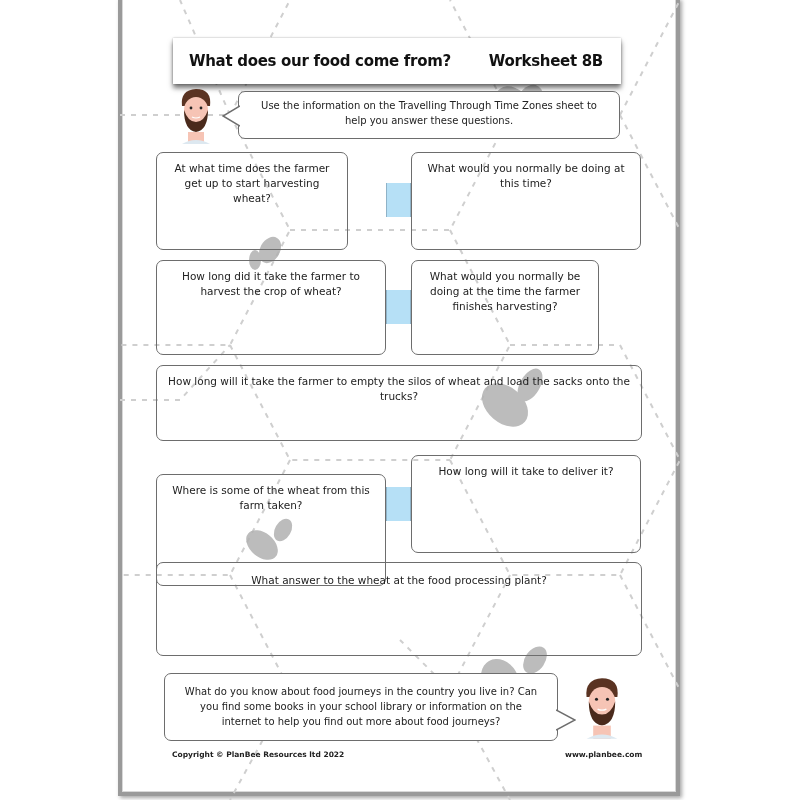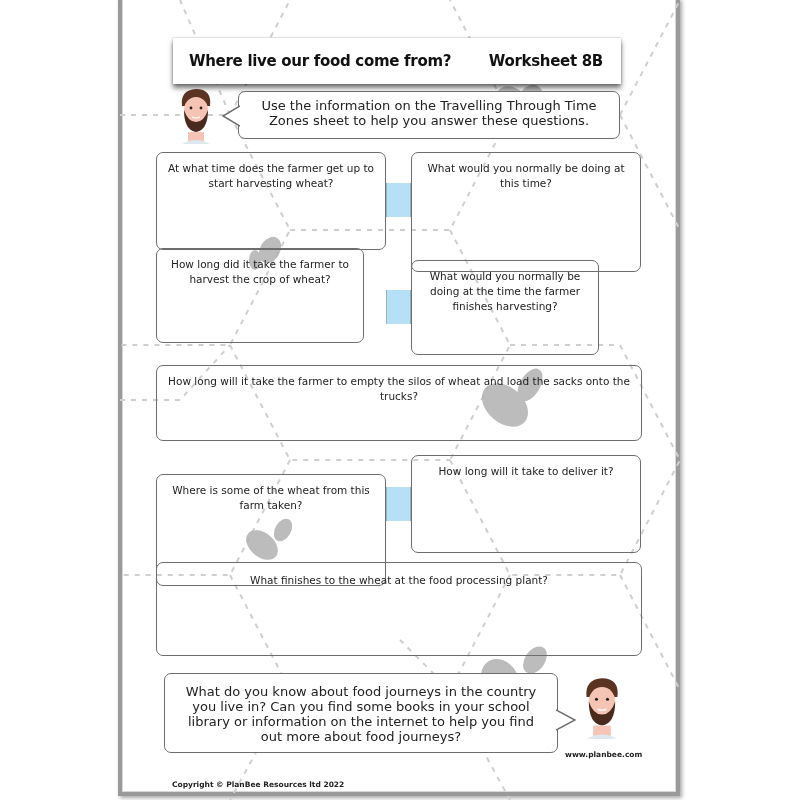--- a/index.html
+++ b/index.html
@@ -21,25 +21,25 @@
     display:flex; align-items:center; justify-content:space-between; padding:0 18px 0 16px; box-sizing:border-box;
   }
   .title-bar span { font-family:"DejaVu Sans", sans-serif; font-weight:bold; font-size:15px; color:#111; letter-spacing:-0.3px; }
   .box {
     position:absolute; border:1.5px solid #6d6d6d; border-radius:7px; background:rgba(255,255,255,0.0);
     box-sizing:border-box; text-align:center; color:#222; font-size:10.5px; line-height:15px; padding:8px 10px 0 10px;
   }
   .connector { position:absolute; background:#b6e0f6; border-left:1px solid #8fb3c8; border-right:1px solid #8fb3c8; box-sizing:border-box; }
   .bubble {
     position:absolute; border:1.5px solid #6d6d6d; border-radius:7px; background:#fff; box-sizing:border-box;
-    text-align:center; font-size:13px; line-height:15px; color:#222;
+    text-align:center; font-size:10px; line-height:15px; color:#222;
   }
   .avatar { position:absolute; }
   .footer-left, .footer-right { position:absolute; top:750px; font-size:7.5px; font-weight:bold; color:#222; }
-  .footer-left { left:172px;margin-top:30px; }
+  .footer-left { left:172px; }
   .footer-right { left:565px; }
 </style>
 </head>
 <body>
 
 <div class="page"></div>
 
 <svg class="watermark" viewBox="0 0 800 800">
   <g stroke="#cfcfcf" stroke-width="2" stroke-dasharray="5 6" fill="none">
     <path d="M120 115 L230 115 L290 0"></path>
@@ -68,21 +68,21 @@
     <ellipse cx="505" cy="405" rx="18" ry="26" transform="rotate(-50 505 405)"></ellipse>
     <ellipse cx="530" cy="385" rx="10" ry="18" transform="rotate(30 530 385)"></ellipse>
     <ellipse cx="262" cy="545" rx="12" ry="18" transform="rotate(-50 262 545)"></ellipse>
     <ellipse cx="283" cy="530" rx="8" ry="12" transform="rotate(30 283 530)"></ellipse>
     <ellipse cx="500" cy="680" rx="18" ry="22" transform="rotate(-30 500 680)"></ellipse>
     <ellipse cx="535" cy="660" rx="10" ry="15" transform="rotate(35 535 660)"></ellipse>
   </g>
 </svg>
 
 <div class="title-bar">
-  <span>Where live our food come from?</span>
+  <span>What does our food come from?</span>
   <span>Worksheet 8B</span>
 </div>
 
 <svg class="avatar" style="left:176px;top:86px" width="40" height="60" viewBox="0 0 40 60">
   <path d="M6 20 Q4 4 20 3 Q36 3 34 20 Z" fill="#5a3322"></path>
   <ellipse cx="20" cy="24" rx="12" ry="13" fill="#f6c4b5"></ellipse>
   <path d="M8 24 Q8 44 20 46 Q32 44 32 24 Q28 36 20 36 Q12 36 8 24 Z" fill="#4a2a1c"></path>
   <circle cx="15" cy="22" r="1.4" fill="#222"></circle>
     <circle cx="25" cy="22" r="1.4" fill="#222"></circle>
   <path d="M16 31 Q20 33 24 31" stroke="#fff" stroke-width="1.2" fill="none"></path>
@@ -90,53 +90,53 @@
   <path d="M6 58 Q20 50 34 58 Z" fill="#dde8f0"></path>
 </svg>
 
 <div class="bubble" style="left:238px;top:91px;width:382px;height:48px;padding-top:6px;padding-left:20px;padding-right:20px">
   <span>Use the information on the Travelling Through Time Zones sheet to help you answer these questions.</span>
 </div>
 <svg style="position:absolute;left:222px;top:104px" width="18" height="24" viewBox="0 0 18 24">
   <path d="M18 2 L1 12 L18 22" fill="#fff" stroke="#6d6d6d" stroke-width="1.5"></path>
 </svg>
 
-<div class="box" style="left:156px;top:152px;width:230px;height:98px">
+<div class="box" style="left:156px;top:152px;width:192px;height:98px">
   <span>At what time does the farmer get up to start harvesting wheat?</span>
 </div>
 <div class="connector" style="left:386px;top:183px;width:25px;height:34px"></div>
-<div class="box" style="left:411px;top:152px;width:230px;height:120px">
+<div class="box" style="left:411px;top:152px;width:230px;height:98px">
   <span>What would you normally be doing at this time?</span>
 </div>
 
-<div class="box" style="left:156px;top:248px;width:208px;height:95px">
+<div class="box" style="left:156px;top:260px;width:230px;height:95px">
   <span>How long did it take the farmer to harvest the crop of wheat?</span>
 </div>
 <div class="connector" style="left:386px;top:290px;width:25px;height:34px"></div>
 <div class="box" style="left:411px;top:260px;width:188px;height:95px">
   <span>What would you normally be doing at the time the farmer finishes harvesting?</span>
 </div>
 
 <div class="box" style="left:156px;top:365px;width:486px;height:76px">
   <span>How long will it take the farmer to empty the silos of wheat and load the sacks onto the trucks?</span>
 </div>
 
 <div class="box" style="left:156px;top:474px;width:230px;height:112px">
   <span>Where is some of the wheat from this farm taken?</span>
 </div>
 <div class="connector" style="left:386px;top:487px;width:25px;height:34px"></div>
 <div class="box" style="left:411px;top:455px;width:230px;height:98px">
   <span>How long will it take to deliver it?</span>
 </div>
 
 <div class="box" style="left:156px;top:562px;width:486px;height:94px;padding-top:10px">
-  <span>What finishes to the wheat at the food processing plant?</span>
+  <span>What answer to the wheat at the food processing plant?</span>
 </div>
 
-<div class="bubble" style="left:164px;top:673px;width:394px;height:80px;padding:10px 18px 0 18px">
+<div class="bubble" style="left:164px;top:673px;width:394px;height:68px;padding:10px 18px 0 18px">
   <span>What do you know about food journeys in the country you live in? Can you find some books in your school library or information on the internet to help you find out more about food journeys?</span>
 </div>
 <svg style="position:absolute;left:556px;top:708px" width="20" height="24" viewBox="0 0 20 24">
   <path d="M0 2 L19 12 L0 22" fill="#fff" stroke="#6d6d6d" stroke-width="1.5"></path>
 </svg>
 
 <svg class="avatar" style="left:580px;top:675px" width="44" height="66" viewBox="0 0 40 60">
   <path d="M6 20 Q4 4 20 3 Q36 3 34 20 Z" fill="#5a3322"></path>
   <ellipse cx="20" cy="24" rx="12" ry="13" fill="#f6c4b5"></ellipse>
   <path d="M8 24 Q8 44 20 46 Q32 44 32 24 Q28 36 20 36 Q12 36 8 24 Z" fill="#4a2a1c"></path>

